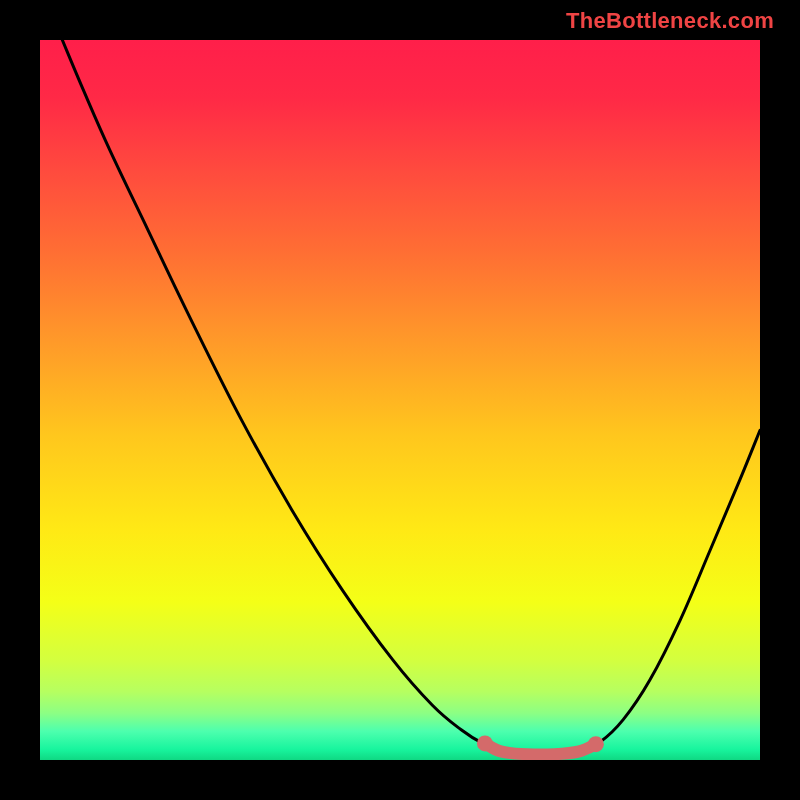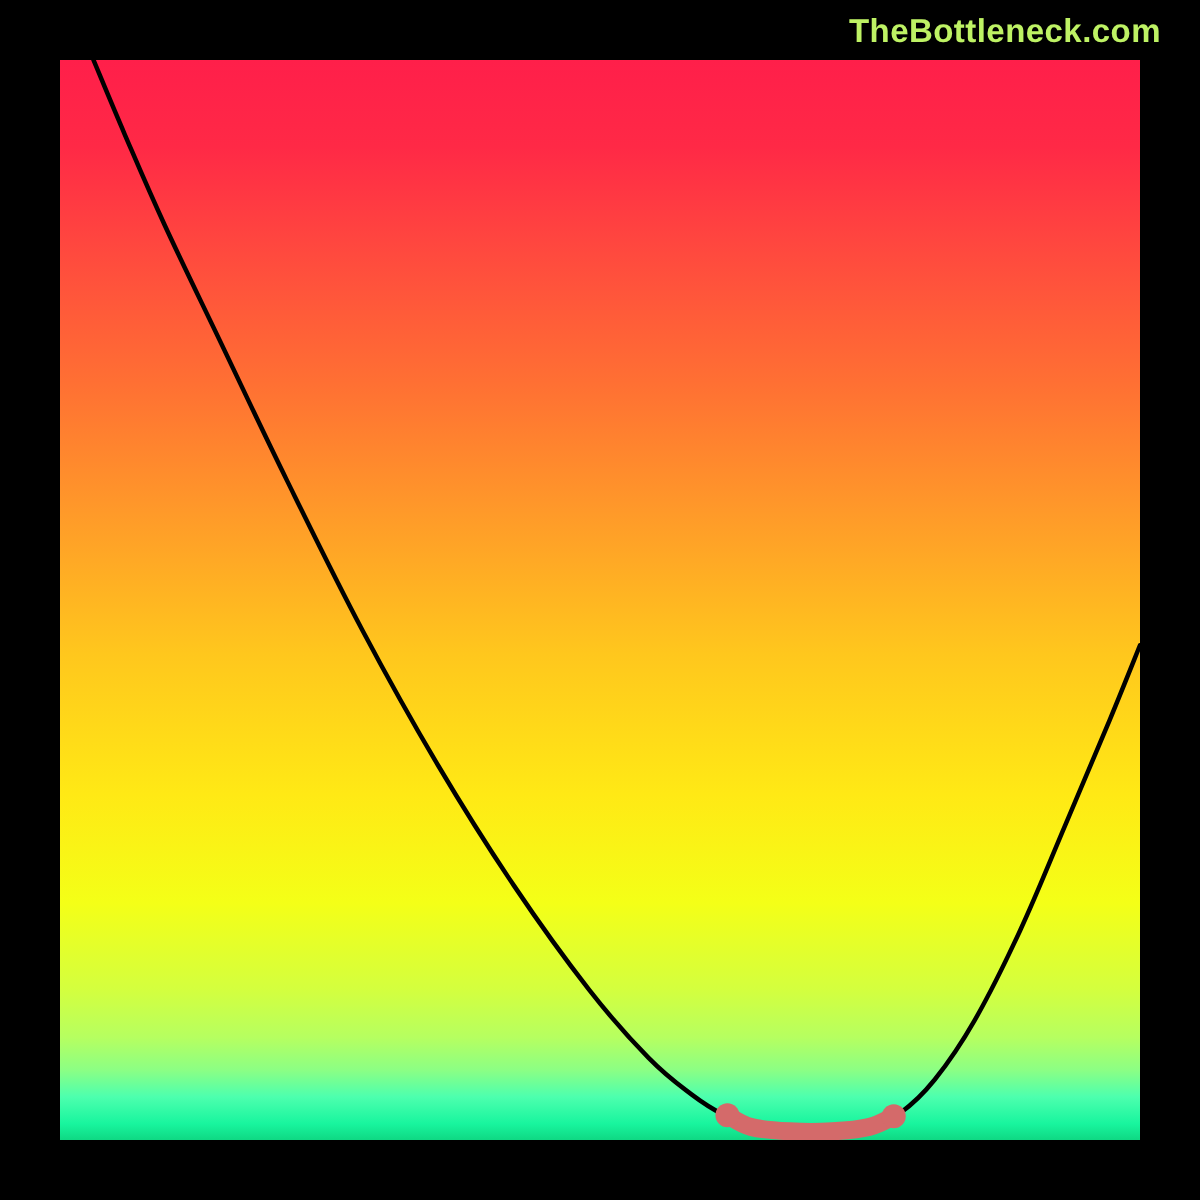--- a/index.html
+++ b/index.html
@@ -28,21 +28,21 @@
     overflow: hidden;
   }
   .gradient {
     position: absolute;
     inset: 0;
   }
   .attribution {
     position: absolute;
     top: 8px;
     right: 26px;
-    color: #bef264;
+    color: #ef4444;
     font-size: 22px;
     font-weight: 600;
     letter-spacing: 0.3px;
   }
   svg.curve {
     position: absolute;
     inset: 0;
     width: 720px;
     height: 720px;
     overflow: visible;

